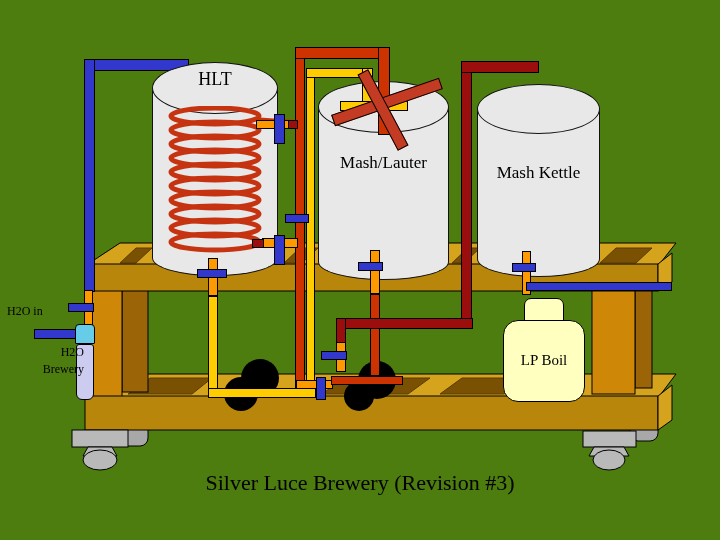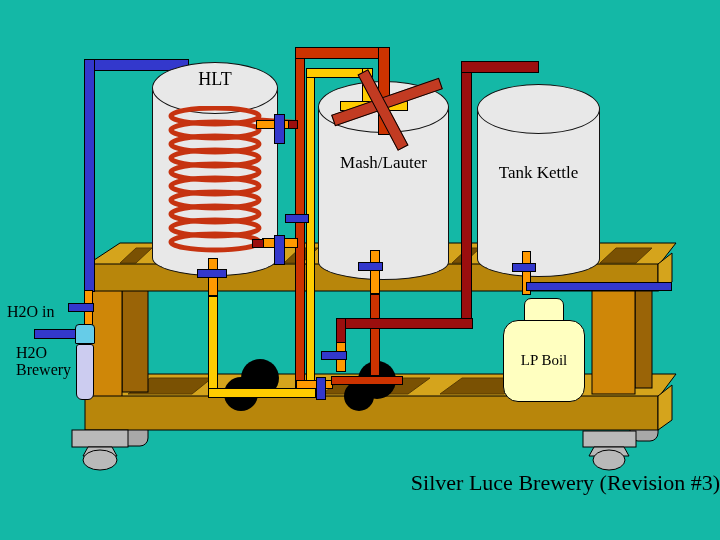--- a/index.html
+++ b/index.html
@@ -1,49 +1,49 @@
 <!DOCTYPE html>
 <html><head>
 <meta charset="utf-8">
 <style>
   html,body{margin:0;padding:0;background:#fff;}
   #stage{
-    position:relative;width:720px;height:540px;background:#14b8a6;overflow:hidden;
+    position:relative;width:720px;height:540px;background:#4d7c0f;overflow:hidden;
     font-family:"Liberation Serif", serif;color:#000;
   }
   
   .pipe{position:absolute;box-sizing:border-box;border:1px solid #000;z-index:6;}
   .blue{background:#3338CC;}
   .yellow{background:#FFCC00;}
   .orange{background:#FF9900;}
   .redorange{background:#CC3300;}
   .darkred{background:#9B0E0E;}
   .valve{z-index:7;}
   
   .tank-body{
     position:absolute;background:#E8E8E8;border:1px solid #111;border-top:none;
     border-radius:0 0 50% 50% / 0 0 18px 18px;z-index:3;box-sizing:border-box;
   }
   .tank-top{
     position:absolute;background:#E8E8E8;border:1px solid #111;border-radius:50%;
     z-index:3;box-sizing:border-box;
   }
   .tank-label{position:absolute;z-index:10;text-align:center;font-size:17px;line-height:22px;}
-  .small-label{position:absolute;z-index:10;font-size:16px;line-height:17px;}
+  .small-label{position:absolute;z-index:10;font-size:12px;line-height:17px;}
   .diag{position:absolute;background:#C23B22;border:1px solid #000;z-index:6;}
   .svglayer{position:absolute;left:0;top:0;z-index:1;}
   #coil-svg{position:absolute;z-index:4;}
   #pumps-svg{position:absolute;left:0;top:0;z-index:5;}
   
   .filter-cap{position:absolute;background:#66CCE8;border:1px solid #000;border-radius:4px 4px 1px 1px;z-index:7;box-sizing:border-box;}
   .filter-body{position:absolute;background:#CCCCF0;border:1px solid #000;border-radius:3px 3px 6px 6px;z-index:7;box-sizing:border-box;}
   
   .lp-cap{position:absolute;background:#FFFFC0;border:1px solid #000;border-radius:7px 7px 0 0;z-index:4;box-sizing:border-box;}
   .lp-body{position:absolute;background:#FFFFC0;border:1px solid #000;border-radius:15px;z-index:4;box-sizing:border-box;}
-  #title{position:absolute;left:0;right:0;top:470px;text-align:right;font-size:22px;z-index:10;}
+  #title{position:absolute;left:0;right:0;top:470px;text-align:center;font-size:22px;z-index:10;}
 </style>
 </head>
 <body>
 
 <div id="stage">
 
   <svg class="svglayer" width="720" height="540" viewBox="0 0 720 540">
 
     <polygon points="85,398 120,374 676,374 658,398" fill="#D5A41C" stroke="#000" stroke-width="1"></polygon>
 
@@ -169,25 +169,25 @@
   <div class="filter-cap" style="left:75px;top:324px;width:20px;height:20px;"></div>
   <div class="filter-body" style="left:76px;top:344px;width:18px;height:56px;"></div>
   <div class="pipe blue" style="left:34px;top:329px;width:42px;height:10px;"></div>
 
   <div class="tank-label" style="left:152px;top:68px;width:126px;font-size:18px;">HLT</div>
 
   <div class="tank-label" style="left:318px;top:152px;width:131px;">
     <span style="display:block">Mash/Lauter</span>
   </div>
 
-  <div class="tank-label" style="left:477px;top:162px;width:123px;">Tank Kettle</div>
+  <div class="tank-label" style="left:477px;top:162px;width:123px;">Mash Kettle</div>
 
   <div class="small-label" style="left:7px;top:303px;width:56px;">H2O in</div>
 
-  <div class="small-label" style="left:16px;top:344px;width:56px;text-align:left;">
+  <div class="small-label" style="left:28px;top:344px;width:56px;text-align:right;">
     <span style="display:block">H2O</span>
     <span style="display:block">Brewery</span>
   </div>
 
   <div class="small-label" style="left:503px;top:352px;width:82px;text-align:center;font-size:15px;">LP Boil</div>
 
 
   <div id="title">Silver Luce Brewery (Revision #3)</div>
 
 </div>

